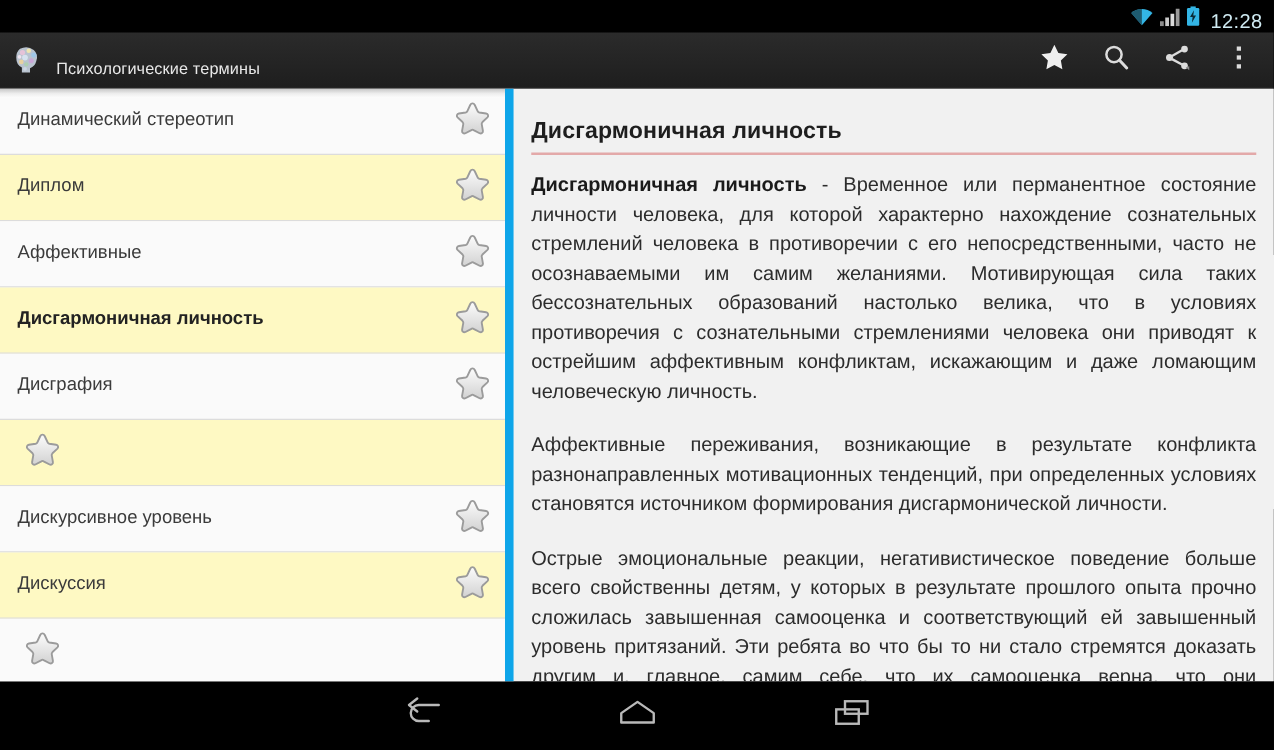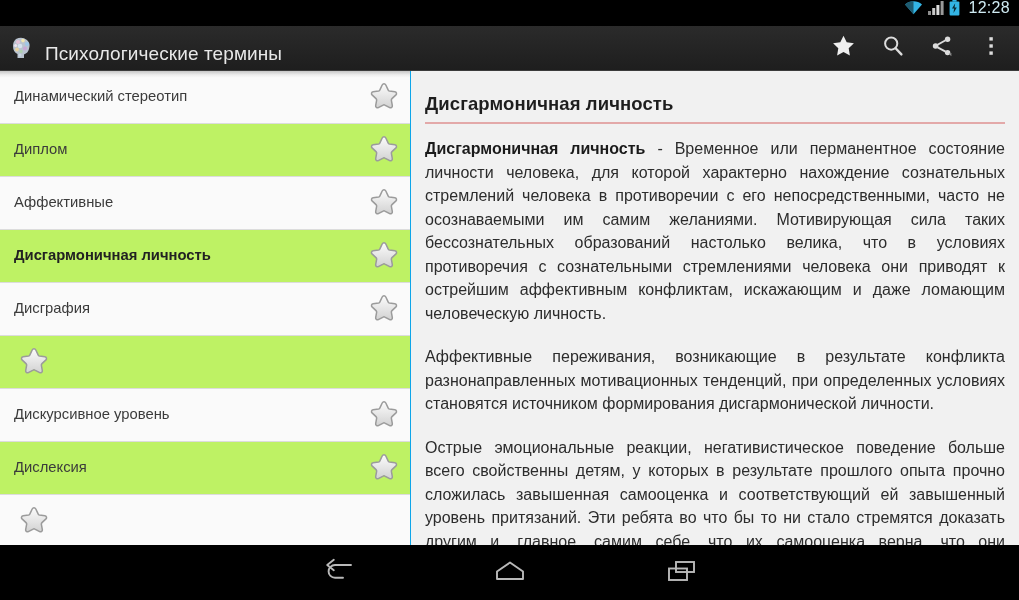--- a/index.html
+++ b/index.html
@@ -13,21 +13,21 @@
     position: relative;
     width: 1019px; height: 600px;
     background: #000;
     display: flex; flex-direction: column;
   }
 
   
   .statusbar {
     height: 26px; flex: 0 0 26px;
     background: #000;
-    display: flex; align-items: flex-start; justify-content: flex-end;
+    display: flex; align-items: flex-end; justify-content: flex-end;
     padding-right: 9px;
     gap: 5px;
   }
   .sb-icon { display: block; }
   .sb-time {
     color: #cfeaf2; font-size: 16px; letter-spacing: 0.3px;
     font-family: "Liberation Sans", sans-serif;
     margin-left: 3px; line-height: 1;
   }
 
@@ -44,21 +44,21 @@
     content:""; position:absolute; left:0; right:0; bottom:-1px; height:1px;
     background:#3c3c3c;
   }
   .app-icon {
     width: 26px; height: 26px; flex: 0 0 26px;
     position: relative; margin-right: 10px;
     border-radius: 3px;
     overflow: hidden;
   }
   .ab-title {
-    color: #e8e8e8; font-size: 19px; letter-spacing: 0.1px;
+    color: #e8e8e8; font-size: 13px; letter-spacing: 0.1px;
     white-space: nowrap;
     margin-top: 12px;
   }
   .ab-actions {
     margin-left: auto; display: flex; align-items: center;
     height: 100%;
   }
   .ab-btn {
     width: 49px; height: 45px;
     display: flex; align-items: center; justify-content: center;
@@ -70,34 +70,34 @@
     flex: 1 1 auto; display: flex; min-height: 0;
     background: #f2f2f2;
   }
 
   
   .list-pane {
     width: 411px; flex: 0 0 411px;
     background: #fbfbfb;
     position: relative;
     overflow: hidden;
-    border-right: 1px solid #0ea5e9;
+    border-right: 7px solid #0ea5e9;
   }
   .list-pane::before{
     content:""; position:absolute; top:0; left:0; right:0; height:7px;
     background: linear-gradient(#c6c6c6, #ededed 55%, #fbfbfb);
     z-index: 5; pointer-events:none;
   }
   .list-scroll { height: 100%; }
   .row {
     min-height: 44px;
     display: flex; align-items: center;
     padding: 7px 6px 7px 14px;
     border-bottom: 1px solid #dcdcdc;
-    background: #bef264;
+    background: #fef9c3;
     cursor: pointer;
   }
   .row:nth-child(odd){ background: #fafafa; }
   .row-label {
     flex: 1 1 auto;
     font-size: 14.8px; color: #3b3b3b; line-height: 1.45;
     padding-right: 8px;
   }
   .row.selected .row-label { font-weight: bold; color: #222; }
   .star-btn {
@@ -325,21 +325,21 @@
                     <linearGradient id="sg" x1="0" y1="0" x2="0" y2="1">
                       <stop offset="0%" stop-color="#fcfcfc"></stop>
                       <stop offset="100%" stop-color="#d2d2d2"></stop>
                     </linearGradient>
                   </defs>
                   <path d="M12 2.2 C12.7 2.2 13.2 2.7 13.5 3.3 L15.4 7.4 C15.6 7.9 16.0 8.2 16.5 8.3 L21.0 8.9 C22.3 9.1 22.8 10.6 21.9 11.5 L18.6 14.6 C18.2 15.0 18.0 15.5 18.1 16.0 L18.9 20.4 C19.1 21.7 17.8 22.6 16.7 22.0 L12.7 19.9 C12.3 19.6 11.7 19.6 11.3 19.9 L7.3 22.0 C6.2 22.6 4.9 21.7 5.1 20.4 L5.9 16.0 C6.0 15.5 5.8 15.0 5.4 14.6 L2.1 11.5 C1.2 10.6 1.7 9.1 3.0 8.9 L7.5 8.3 C8.0 8.2 8.4 7.9 8.6 7.4 L10.5 3.3 C10.8 2.7 11.3 2.2 12 2.2 Z" fill="url(#sg)" stroke="#9b9b9b" stroke-width="1.25" stroke-linejoin="round"></path>
                 </svg></span>
             </div>
           </div>
           <div class="row">
-            <div class="row-label">Дислексия</div>
+            <div class="row-label">Дискуссия</div>
             <div class="star-btn">
               <span><svg width="30" height="29" viewBox="0 0 24 24">
                   <defs>
                     <linearGradient id="sg" x1="0" y1="0" x2="0" y2="1">
                       <stop offset="0%" stop-color="#fcfcfc"></stop>
                       <stop offset="100%" stop-color="#d2d2d2"></stop>
                     </linearGradient>
                   </defs>
                   <path d="M12 2.2 C12.7 2.2 13.2 2.7 13.5 3.3 L15.4 7.4 C15.6 7.9 16.0 8.2 16.5 8.3 L21.0 8.9 C22.3 9.1 22.8 10.6 21.9 11.5 L18.6 14.6 C18.2 15.0 18.0 15.5 18.1 16.0 L18.9 20.4 C19.1 21.7 17.8 22.6 16.7 22.0 L12.7 19.9 C12.3 19.6 11.7 19.6 11.3 19.9 L7.3 22.0 C6.2 22.6 4.9 21.7 5.1 20.4 L5.9 16.0 C6.0 15.5 5.8 15.0 5.4 14.6 L2.1 11.5 C1.2 10.6 1.7 9.1 3.0 8.9 L7.5 8.3 C8.0 8.2 8.4 7.9 8.6 7.4 L10.5 3.3 C10.8 2.7 11.3 2.2 12 2.2 Z" fill="url(#sg)" stroke="#9b9b9b" stroke-width="1.25" stroke-linejoin="round"></path>
                 </svg></span>

